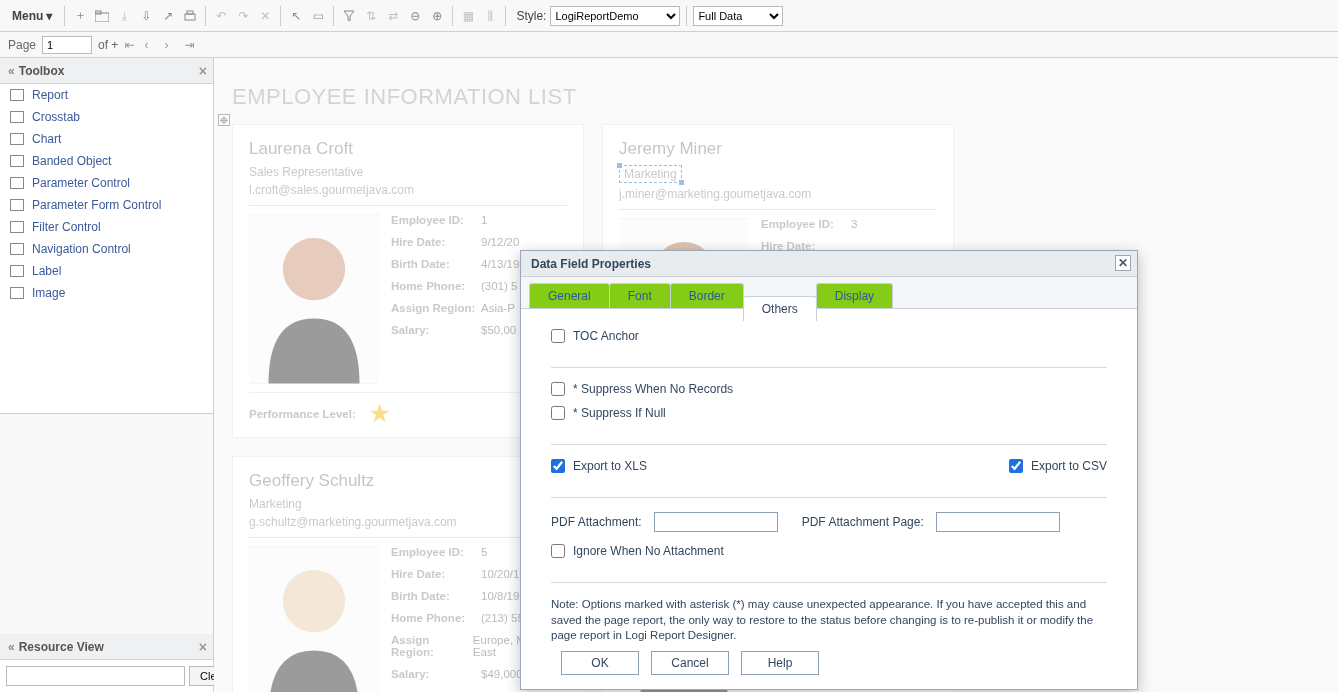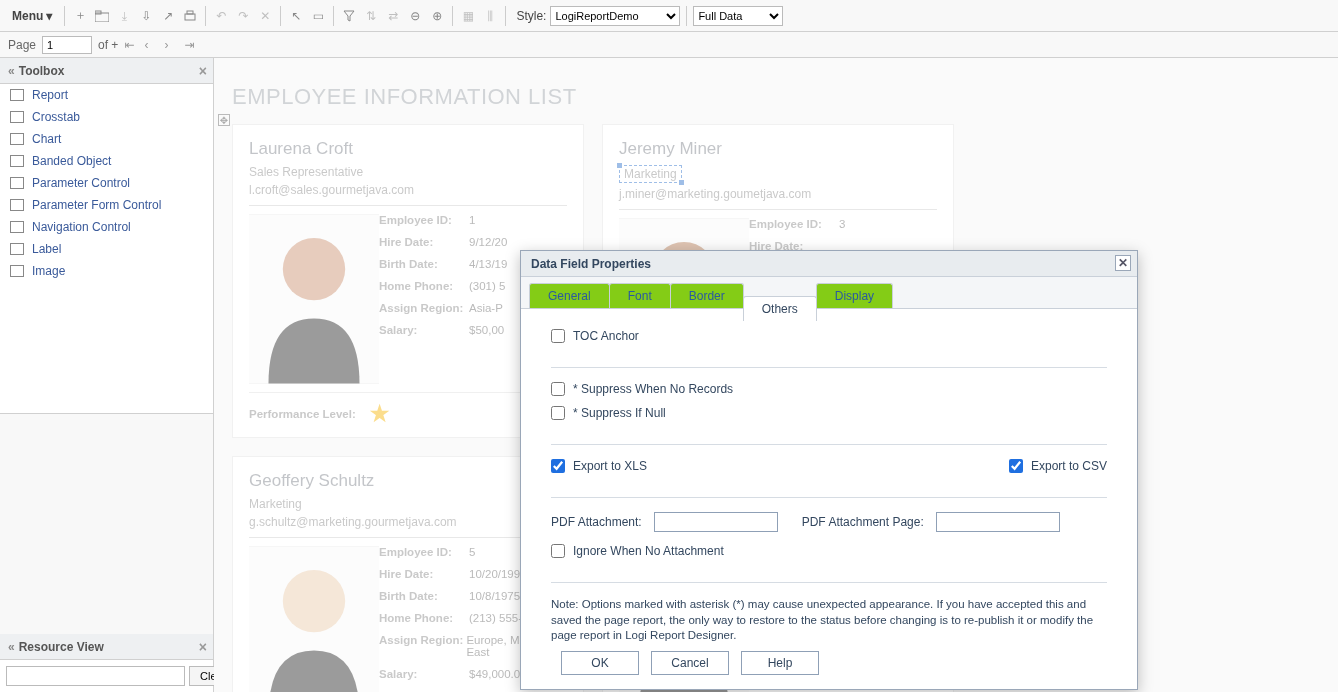--- a/index.html
+++ b/index.html
@@ -40,21 +40,21 @@
 .report-title { font-size: 22px; color: #9aa0a6; font-weight: 400; margin-bottom: 14px; letter-spacing: 0.5px; }
 .move-handle { position: absolute; left: 4px; top: 56px; width: 12px; height: 12px; border: 1px solid #666; font-size: 10px; display:flex; align-items:center; justify-content:center; color:#444;}
 .cards { display: flex; gap: 18px; flex-wrap: wrap; }
 .card { width: 352px; background: #fff; border: 1px solid #e0e0e0; padding: 14px 16px 10px; position: relative; }
 .card h3 { font-size: 17px; font-weight: 400; color: #7a7f87; margin-bottom: 6px; }
 .card .role { font-size: 12px; color: #888; margin-bottom: 4px; display:inline-block; }
 .card .role.sel { border: 1px dashed #2a6fc9; padding: 1px 4px; position: relative; }
 .card .role.sel::before, .card .role.sel::after { content:""; position:absolute; width:5px; height:5px; background:#2a6fc9; }
 .card .role.sel::before { left:-3px; top:-3px;} .card .role.sel::after { right:-3px; bottom:-3px;}
 .card .email { font-size: 12px; color: #888; border-bottom: 1px solid #ccc; padding-bottom: 8px; margin-bottom: 8px; }
-.card .body { display: flex; }
+.card .body { display: flex; gap: 12px; }
 .card .photo { width: 130px; height: 170px; background: #ddd; flex-shrink: 0; display:flex; align-items:flex-end; justify-content:center; overflow:hidden;}
 .card .photo svg { width: 100%; height: 100%; }
 .card .fields { flex: 1; font-size: 11.5px; color: #777; }
 .card .frow { display: flex; margin-bottom: 10px; }
 .card .frow .lbl { width: 90px; color: #888; font-weight: bold; }
 .card .frow .val { color: #666; }
 .card .perf { border-top: 1px solid #ddd; margin-top: 8px; padding-top: 8px; display: flex; align-items: center; gap: 14px; font-size: 11.5px; color:#888; font-weight:bold; }
 .card .perf .stars { color: #f5b301; font-size: 22px; letter-spacing: -2px; }
 
 
@@ -165,20 +165,24 @@
     <div class="item">
         <span class="ico"></span>
         <span>Parameter Control</span>
       </div>
     <div class="item">
         <span class="ico"></span>
         <span>Parameter Form Control</span>
       </div>
     <div class="item">
         <span class="ico"></span>
+        <span>Filter Control</span>
+      </div>
+    <div class="item">
+        <span class="ico"></span>
         <span>Navigation Control</span>
       </div>
     <div class="item">
         <span class="ico"></span>
         <span>Label</span>
       </div>
     <div class="item">
         <span class="ico"></span>
         <span>Image</span>
       </div>

